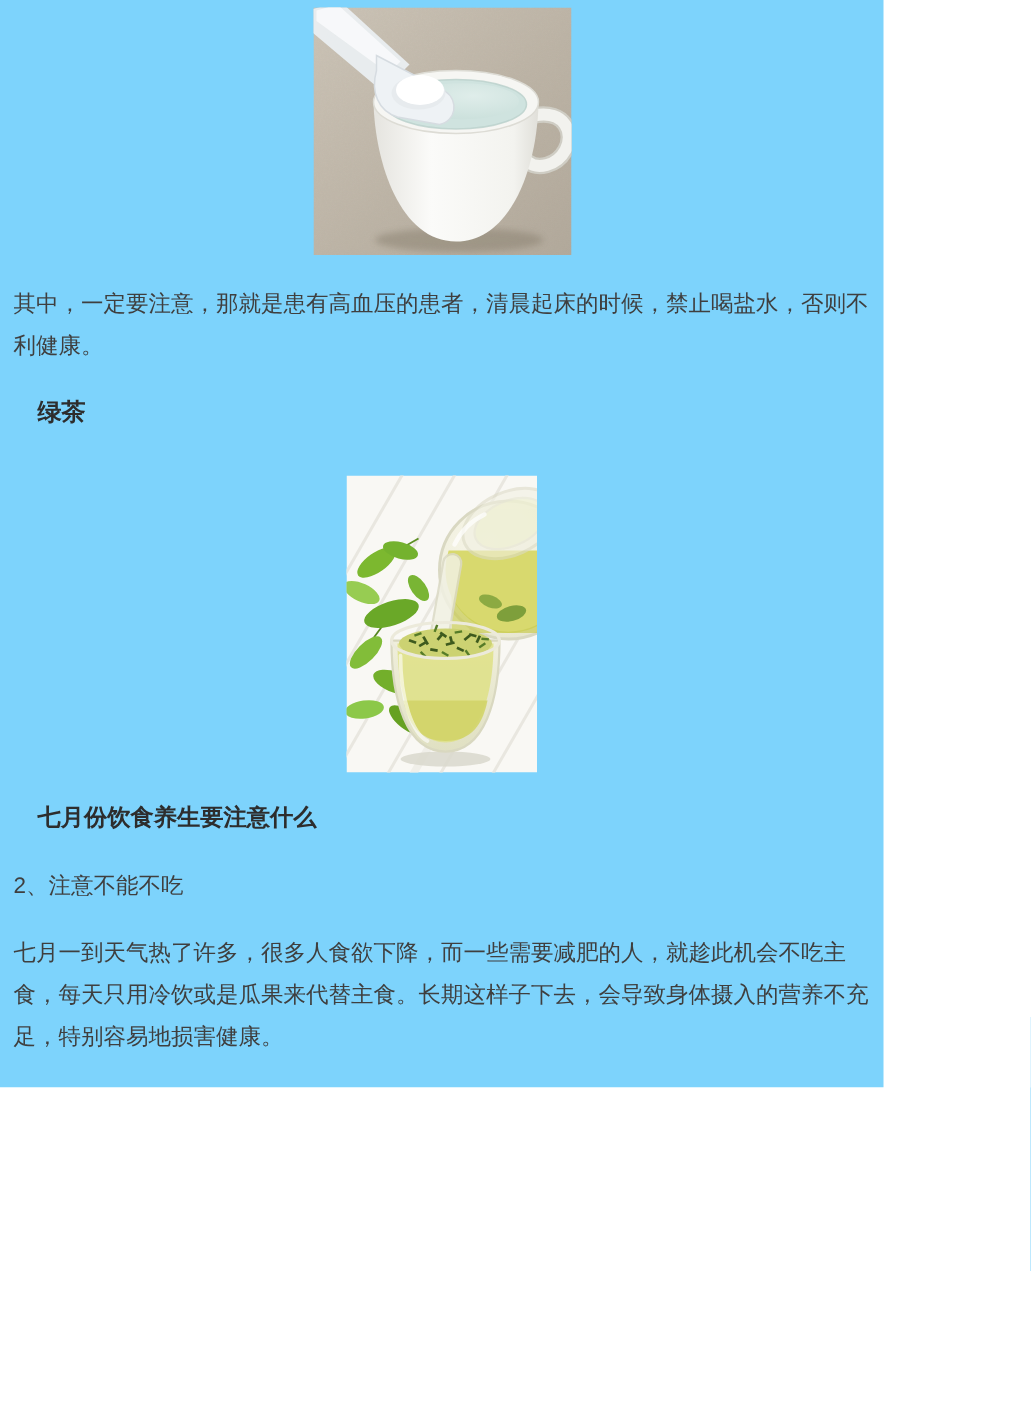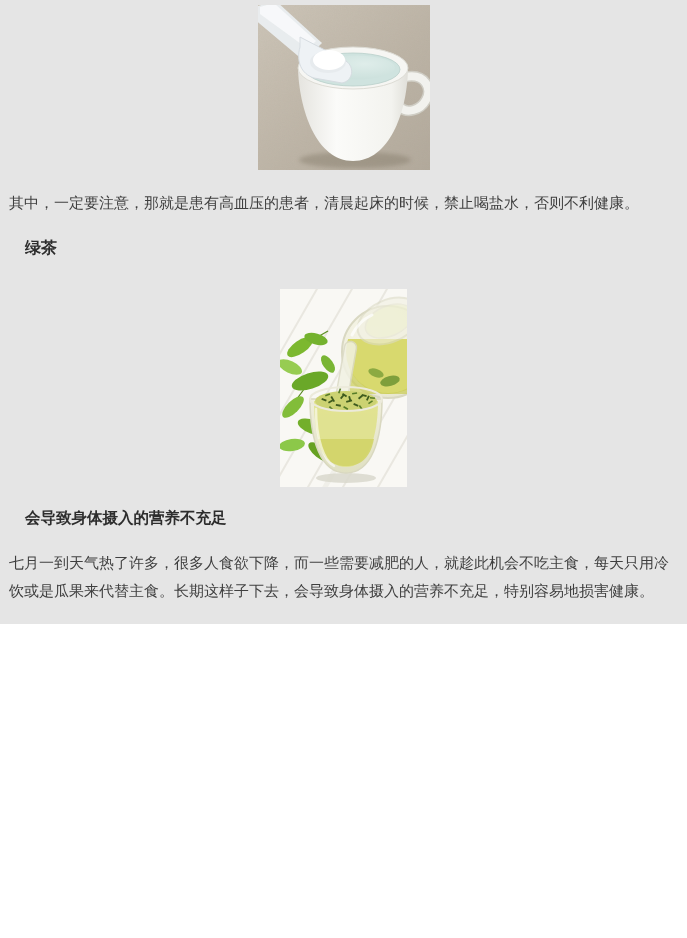--- a/index.html
+++ b/index.html
@@ -1,20 +1,20 @@
 <!DOCTYPE html>
 <html><head>
 <meta charset="utf-8">
 <style>
   html, body { margin: 0; padding: 0; background: #ffffff; }
   .page {
-    width: 687px;
+    width: 589px;
     box-sizing: border-box;
     padding: 5px 9px 2px 9px;
-    background: #e5e5e5;
+    background: #7dd3fc;
     color: #3f3f3f;
     font-family: Liberation Sans, sans-serif;
     font-size: 15px;
     line-height: 28px;
   }
   .page p { margin: 17px 0; }
   .page h3 {
     margin: 17px 16px;
     font-size: 16px;
     line-height: 28px;
@@ -192,20 +192,21 @@
           </g>
 
           <ellipse cx="66" cy="110" rx="36" ry="12" fill="none" stroke="#eceadb" stroke-width="2"></ellipse>
           <path d="M36,120 C36,150 44,172 54,177" fill="none" stroke="#ffffff" stroke-width="2.5" opacity="0.6" stroke-linecap="round"></path>
         </g>
       </g>
     </svg>
   </figure>
 
 
-  <h3 class="small">会导致身体摄入的营养不充足</h3>
-
-
-
+  <h3 class="small">七月份饮食养生要注意什么</h3>
+
+
+
+  <p class="tip-gap">2、注意不能不吃</p>
 
   <p>七月一到天气热了许多，很多人食欲下降，而一些需要减肥的人，就趁此机会不吃主食，每天只用冷饮或是瓜果来代替主食。长期这样子下去，会导致身体摄入的营养不充足，特别容易地损害健康。</p>
 
 </div>
 
 </body></html>

